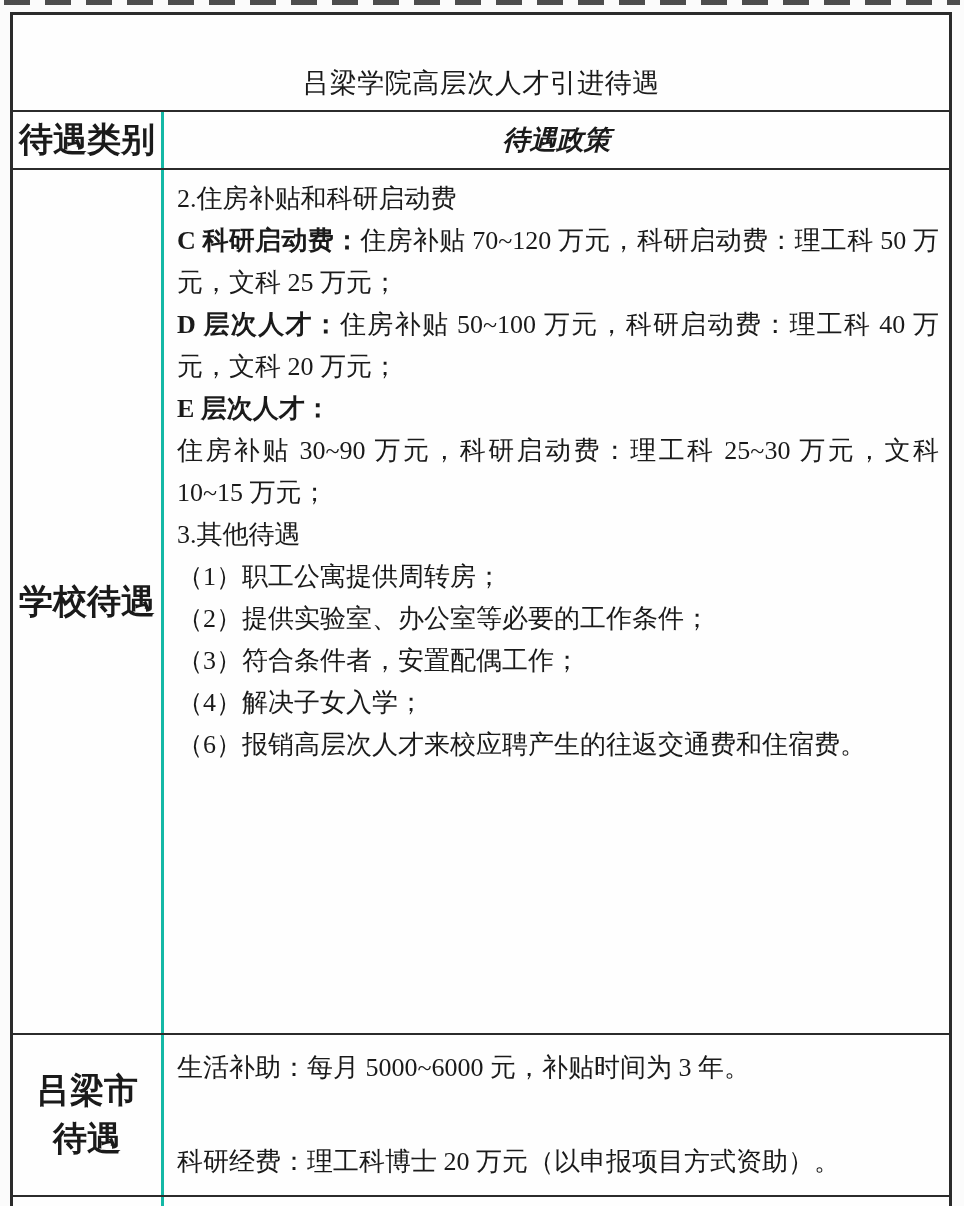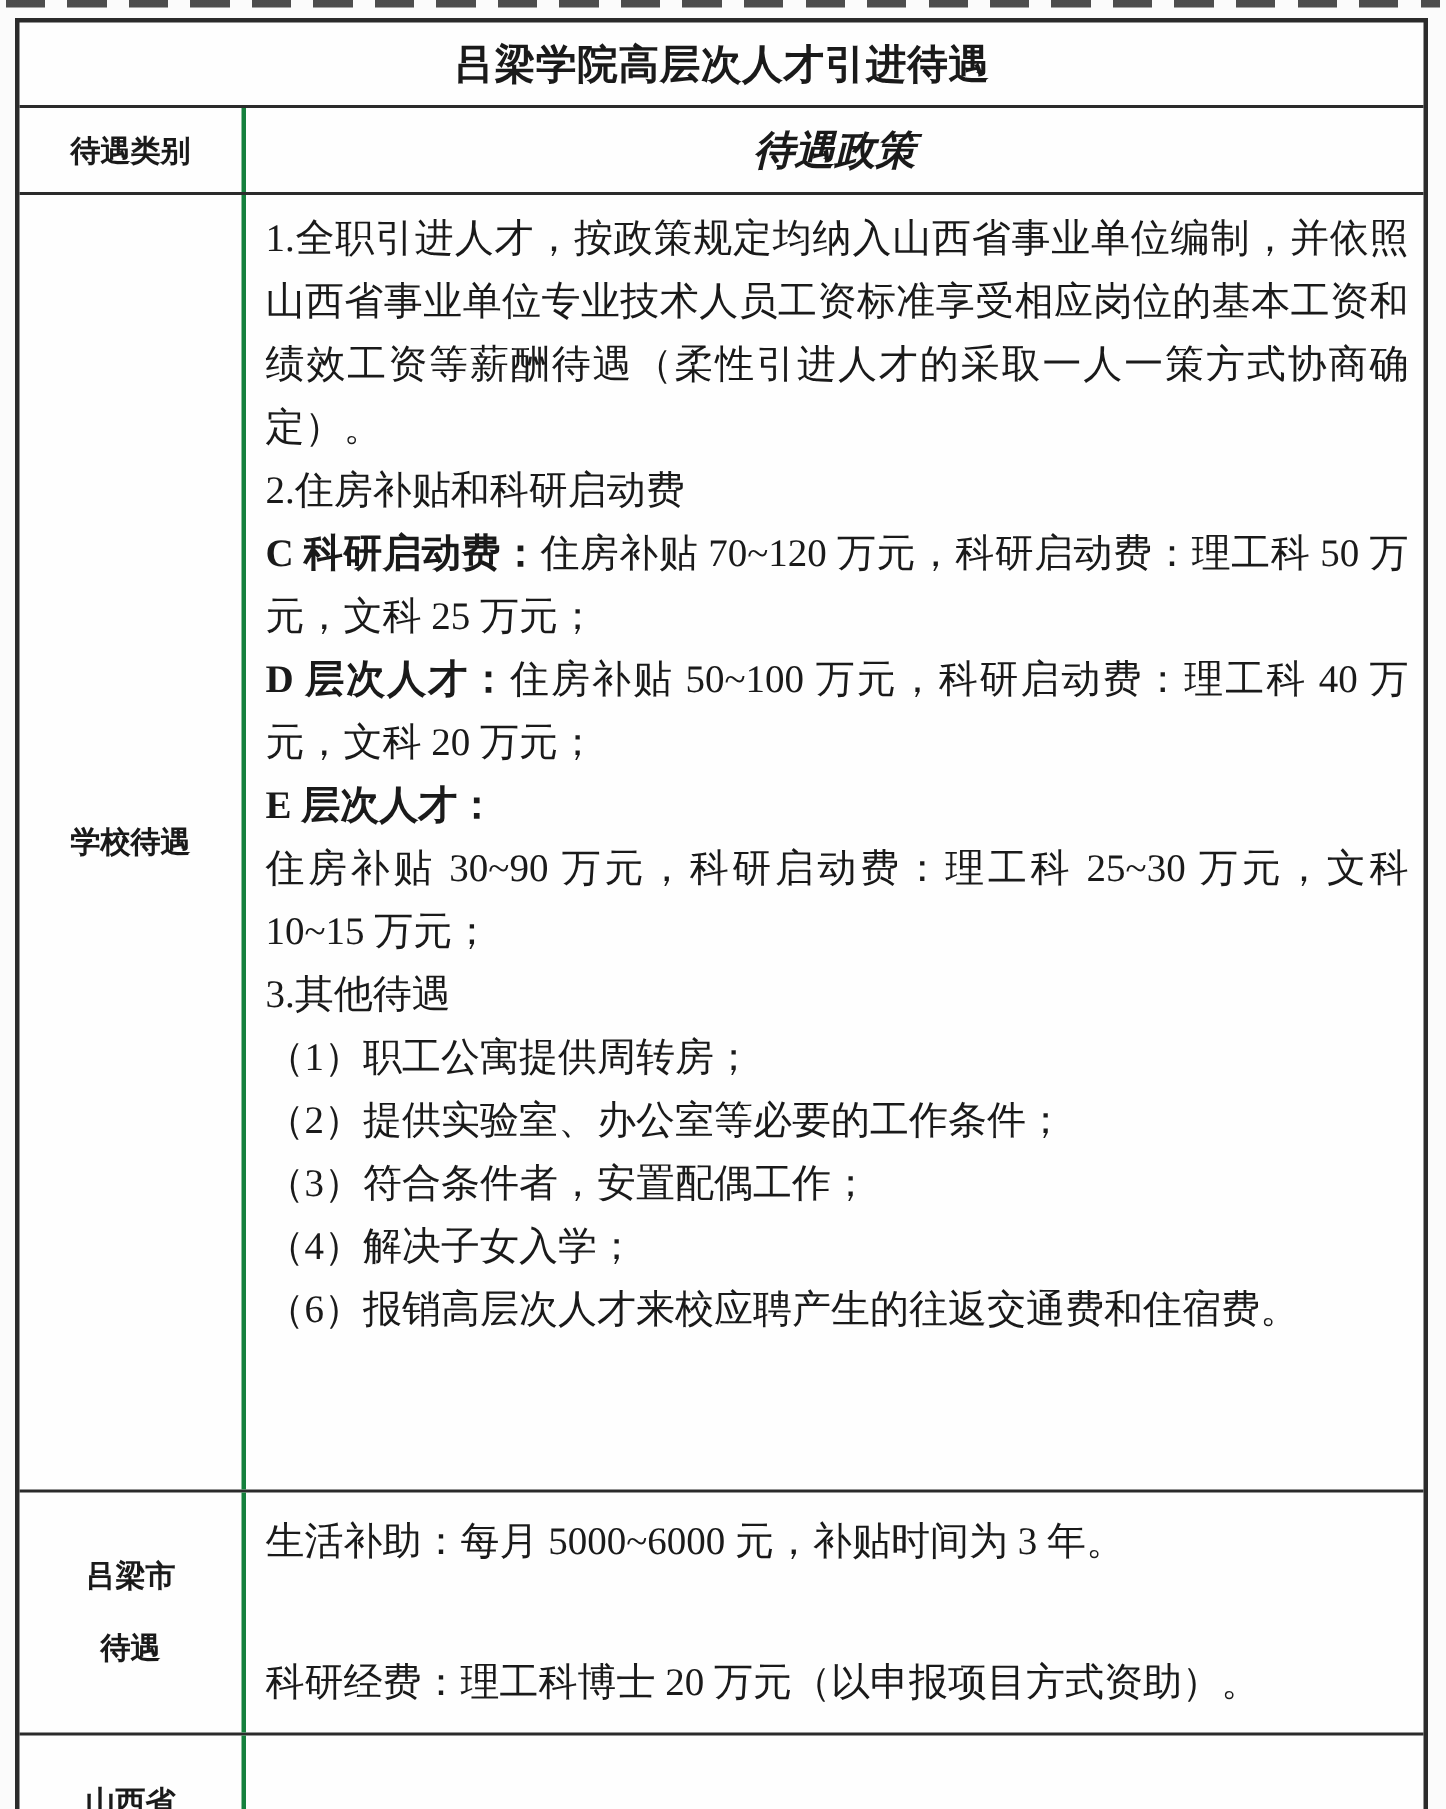--- a/index.html
+++ b/index.html
@@ -17,29 +17,29 @@
     opacity: .85;
   }
   .doc-table {
     position: absolute; left: 10px; top: 12px; width: 942px;
     border: 3px solid #2b2b2b;
     background: #fefefe;
   }
   .title-row {
     height: 55px;
     display: flex; align-items: center; justify-content: center;
-    font-weight: 700; font-size: 27px; letter-spacing: .5px;
+    font-weight: 400; font-size: 27px; letter-spacing: .5px; margin-top: 40px;
   }
   .row { display: flex; border-top: 2px solid #2b2b2b; }
   .cat-cell {
     width: 151px; flex: 0 0 151px;
-    border-right: 3px solid #15803d;
+    border-right: 3px solid #14b8a6;
     display: flex; flex-direction: column;
     align-items: center; justify-content: center;
-    font-weight: 700; font-size: 20px;
+    font-weight: 700; font-size: 34px;
     text-align: center;
   }
   .cat-line { display: block; line-height: 48px; text-align: center; }
   .policy-cell { flex: 1 1 auto; padding: 8px 10px 8px 13px; }
   .header-row { min-height: 58px; }
   .header-row .policy-cell {
     display: flex; align-items: center; justify-content: center;
     font-weight: 700; font-size: 27px; padding: 0; font-style: italic;
   }
   .para { margin: 0; font-size: 26px; text-align: justify; }
@@ -65,21 +65,20 @@
     <div class="cat-cell">待遇类别</div>
     <div class="policy-cell">待遇政策</div>
   </div>
 
   <div>
       <div class="row row-school">
         <div class="cat-cell">
           <span class="cat-line">学校待遇</span>
         </div>
         <div class="policy-cell">
-          <p class="para"><span class="seg">1.全职引进人才，按政策规定均纳入山西省事业单位编制，并依照山西省事业单位专业技术人员工资标准享受相应岗位的基本工资和绩效工资等薪酬待遇（柔性引进人才的采取一人一策方式协商确定）。</span></p>
           <p class="para"><span class="seg">2.住房补贴和科研启动费</span></p>
           <p class="para"><span class="seg-bold">C 科研启动费：</span><span class="seg">住房补贴 70~120 万元，科研启动费：理工科 50 万元，文科 25 万元；</span></p>
           <p class="para"><span class="seg-bold">D 层次人才：</span><span class="seg">住房补贴 50~100 万元，科研启动费：理工科 40 万元，文科 20 万元；</span></p>
           <p class="para"><span class="seg-bold">E 层次人才：</span></p>
           <p class="para"><span class="seg">住房补贴 30~90 万元，科研启动费：理工科 25~30 万元，文科 10~15 万元；</span></p>
           <p class="para"><span class="seg">3.其他待遇</span></p>
           <p class="para"><span class="seg">（1）职工公寓提供周转房；</span></p>
           <p class="para"><span class="seg">（2）提供实验室、办公室等必要的工作条件；</span></p>
           <p class="para"><span class="seg">（3）符合条件者，安置配偶工作；</span></p>
           <p class="para"><span class="seg">（4）解决子女入学；</span></p>

